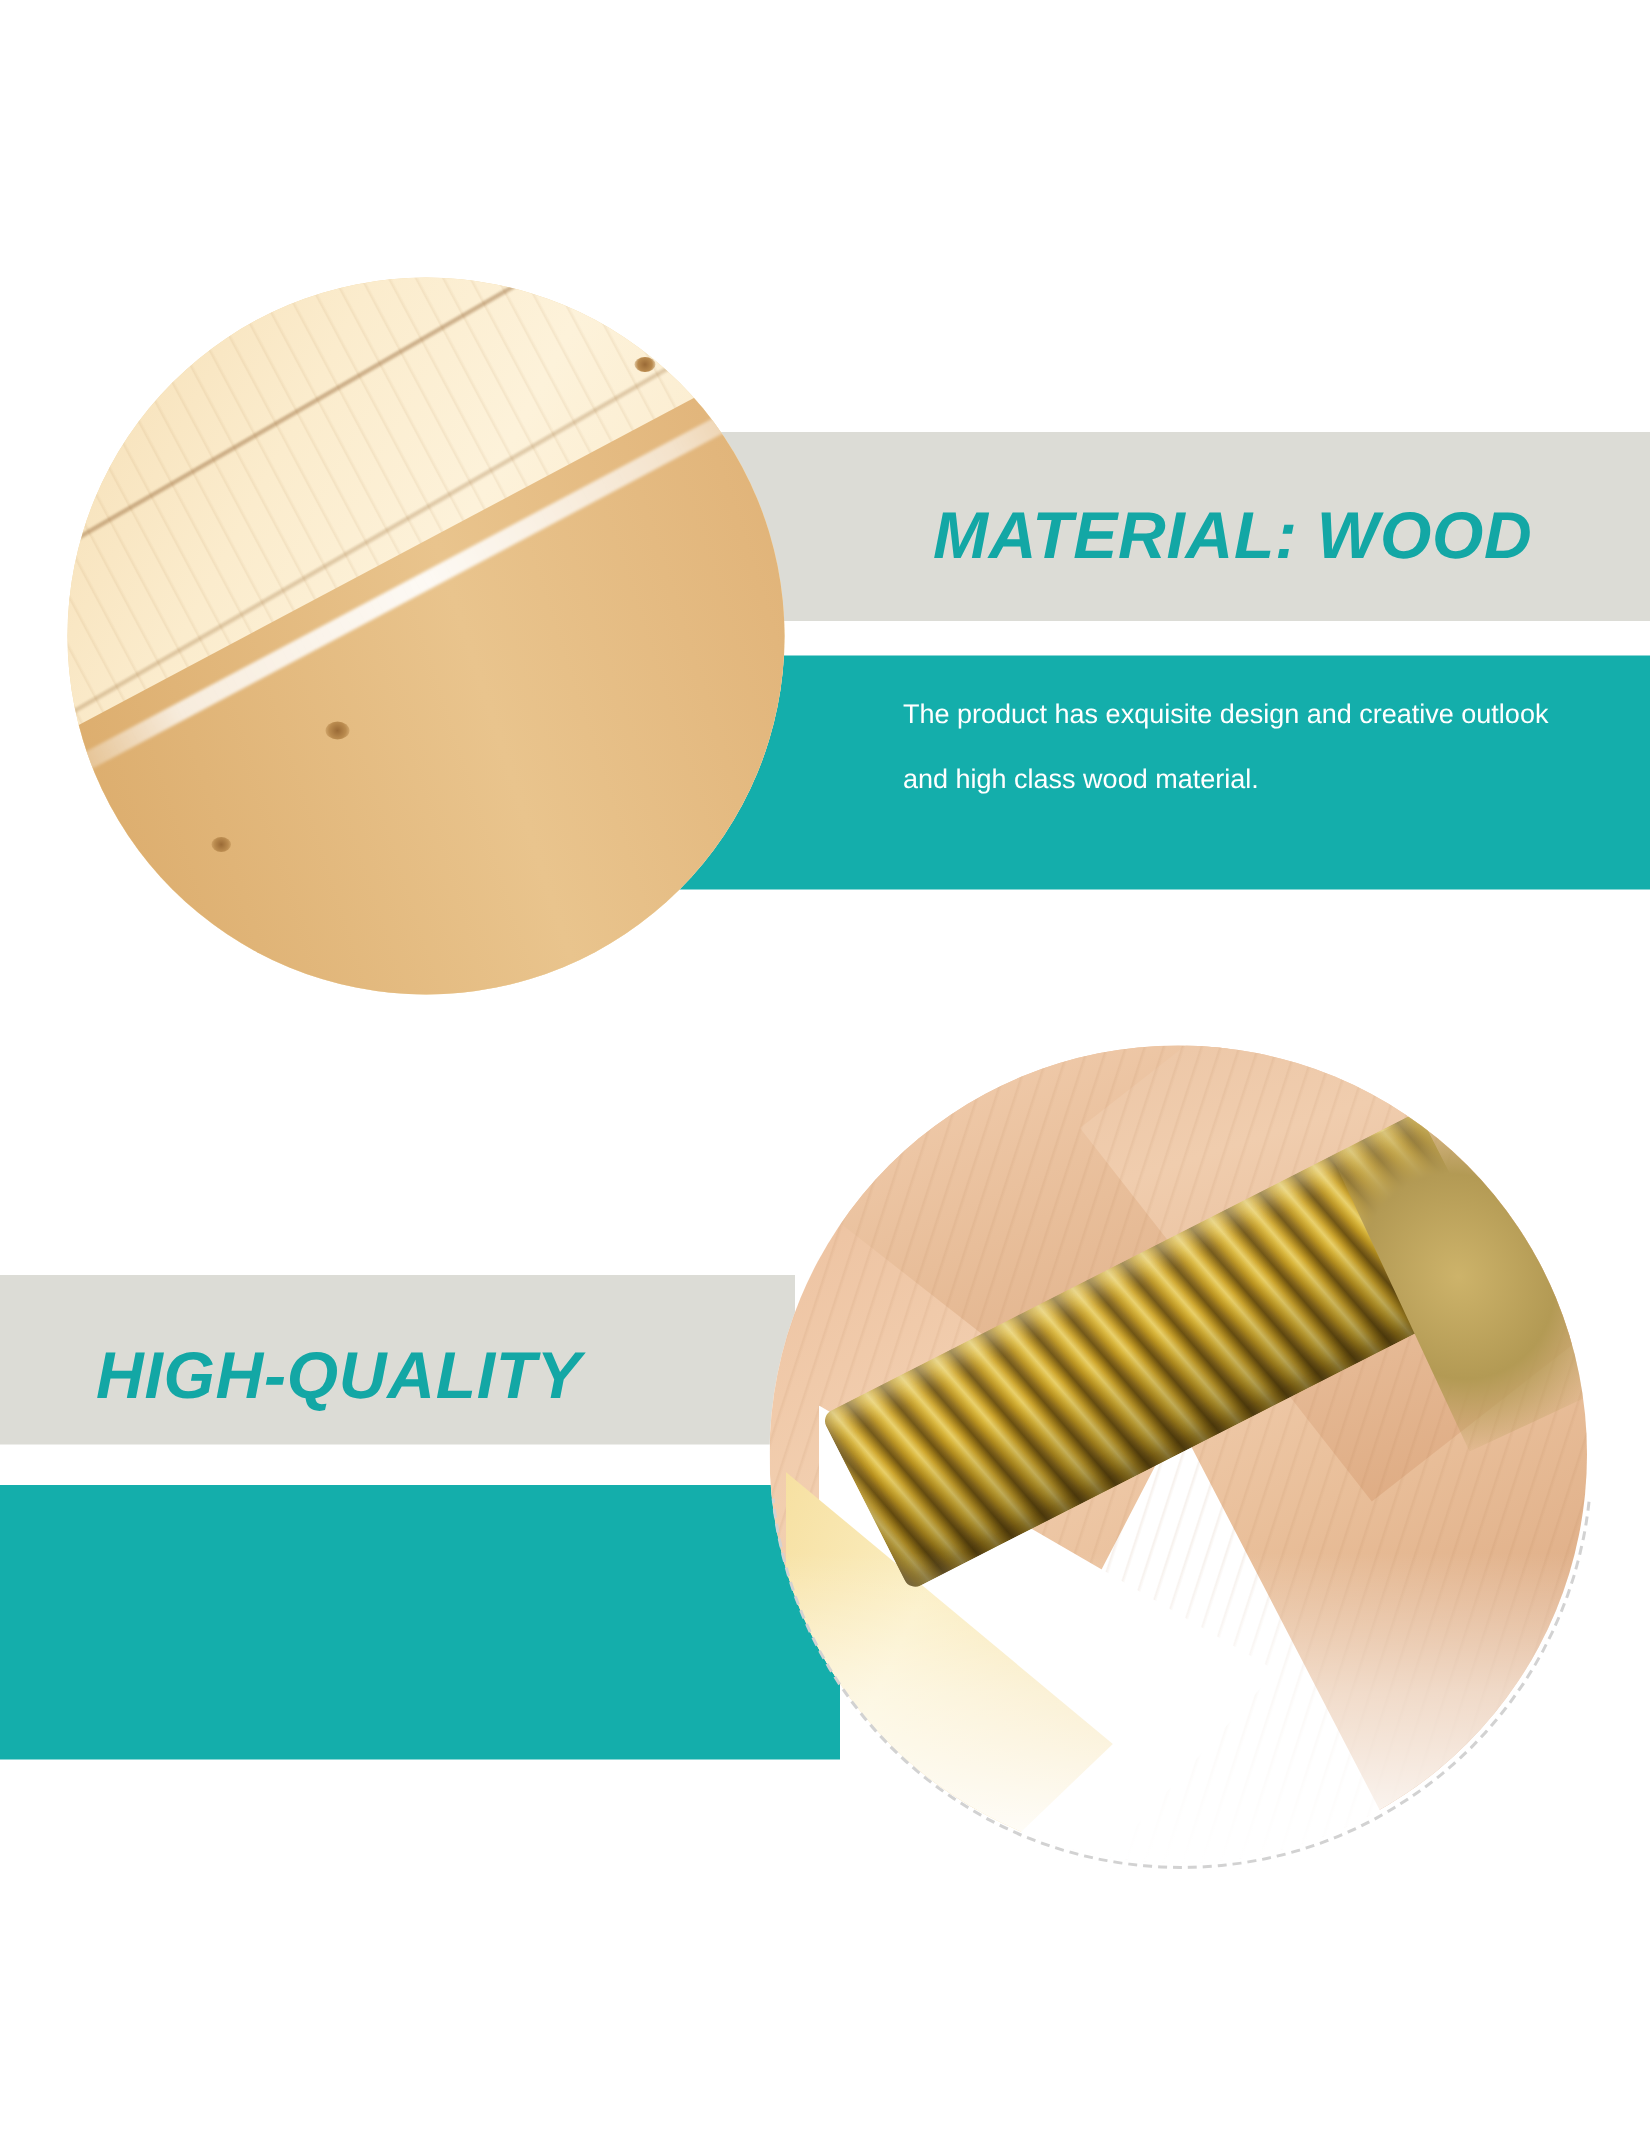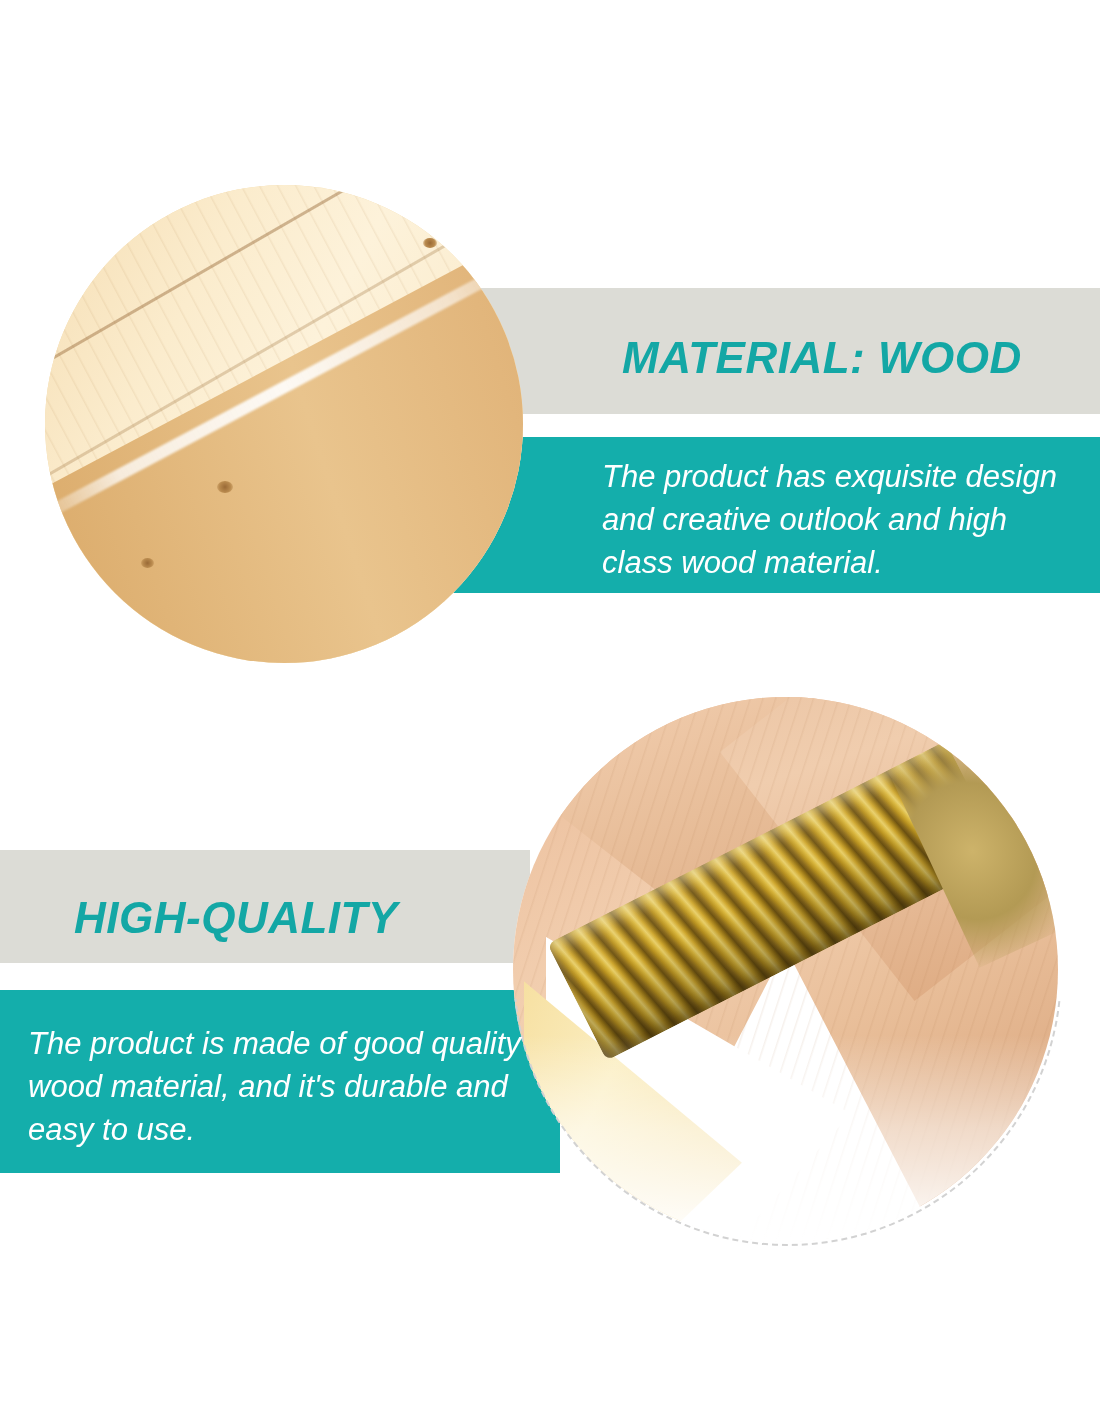--- a/index.html
+++ b/index.html
@@ -68,29 +68,28 @@
     font-size: 44px;
     letter-spacing: 0.5px;
     white-space: nowrap;
     z-index: 6;
   }
   #heading-1 {
     left: 622px;
     top: 333px;
   }
   #heading-2 {
-    left: 74px;
+    left: 64px;
     top: 893px;
   }
 
   .body-text {
     position: absolute;
     color: #ffffff;
-    font-style: italic;
-    font-size: 31px;
+    font-size: 18px;
     line-height: 43px;
     z-index: 6;
   }
   #body-1 {
     left: 602px;
     top: 455px;
     width: 460px;
   }
   #body-2 {
     left: 28px;
@@ -379,15 +378,14 @@
     <div class="gap-white"></div>
     <div class="bolt-head"></div>
     <div class="bolt-shaft"></div>
     <div class="bolt-tip"></div>
     <div class="fade-bottom"></div>
   </div>
   <div id="dashed-arc"></div>
 
   <div class="heading" id="heading-2">HIGH-QUALITY</div>
 
-  <div class="body-text" id="body-2">The product is made of good quality wood material, and it's durable and easy to use.</div>
 
 </div>
 
 </body></html>

